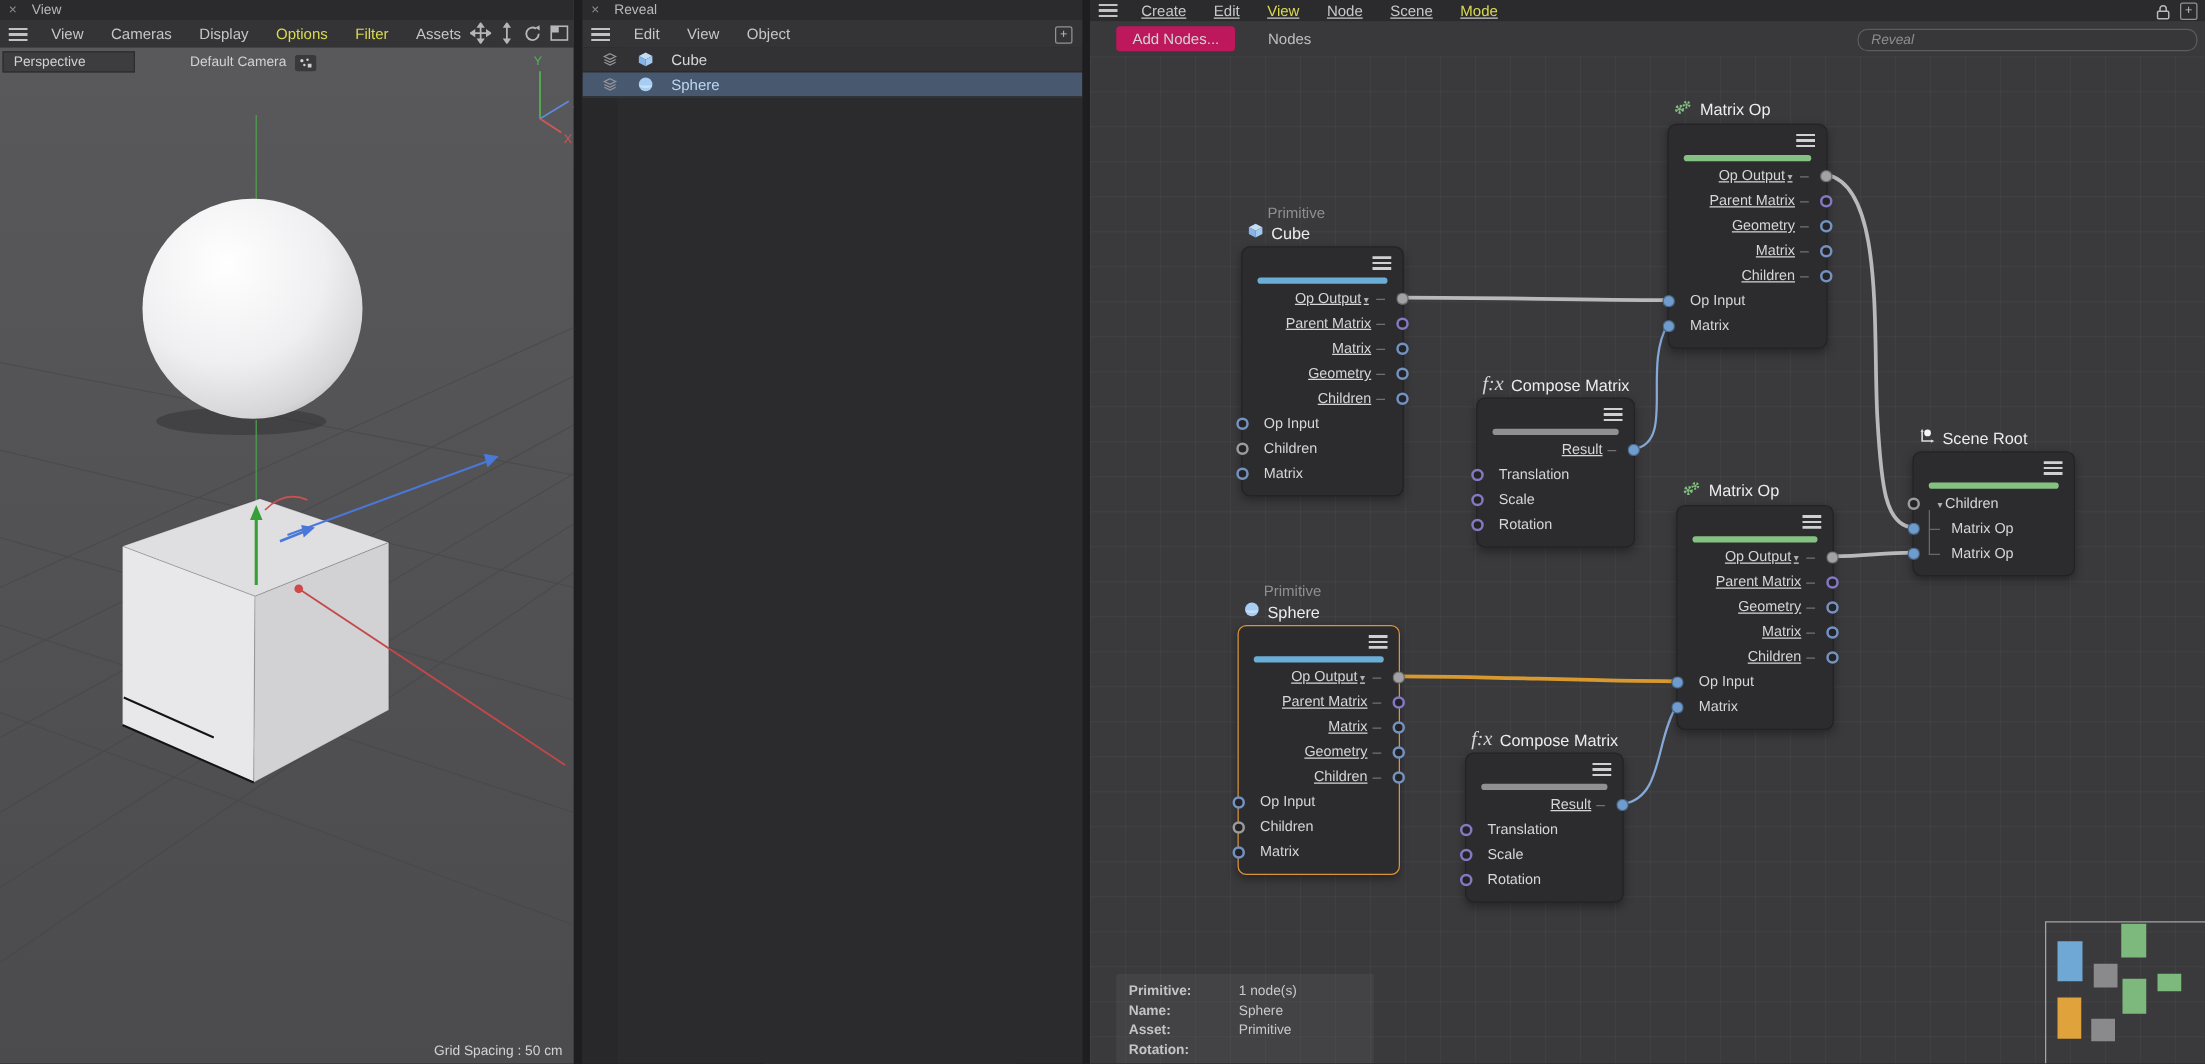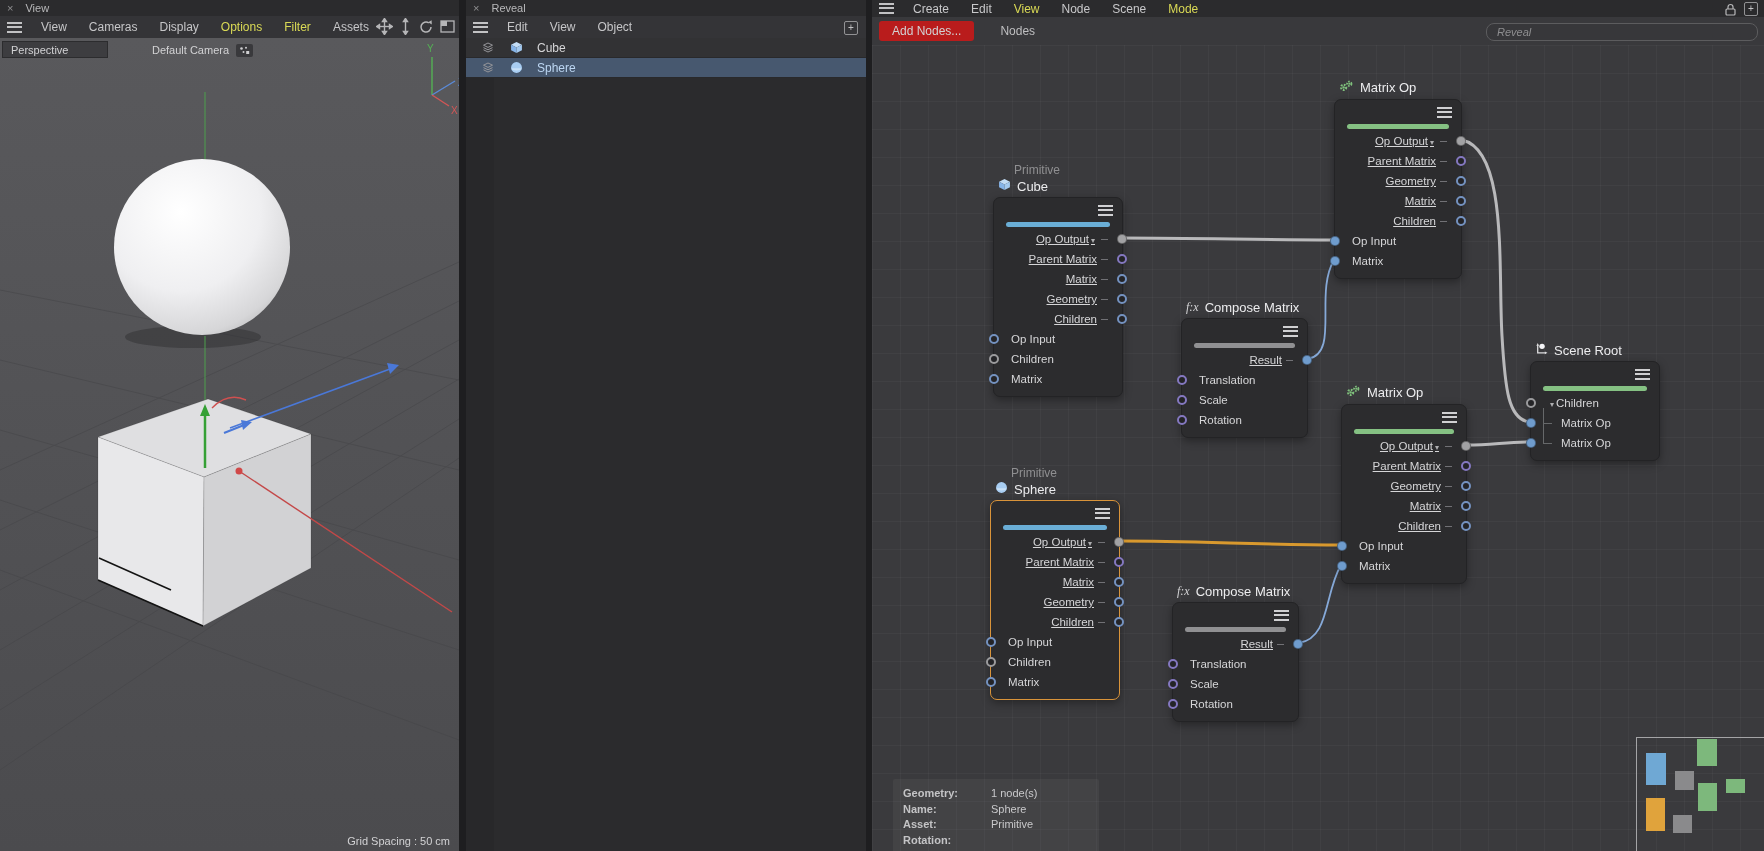--- a/index.html
+++ b/index.html
@@ -43,25 +43,25 @@
   .scene-row.selected{background:#47586f;color:#bcd6f2;}
   .scene-row .stack{margin-left:16px;display:flex;}
   .scene-row .typeicon{margin-left:16px;display:flex;}
   .scene-row .lbl{margin-left:14px;}
   .plusbox{width:12px;height:12px;border:1px solid #929294;border-radius:2px;color:#c2c2c4;
            font-size:10px;line-height:11px;text-align:center;}
 
   
   #ne-bar1{position:absolute;top:0;left:0;right:0;height:17px;background:#2b2b2d;
            display:flex;align-items:center;font-size:12px;}
-  #ne-bar1 nav{display:flex;}
+  #ne-bar1 nav{display:flex;text-decoration:underline;}
   #ne-tools{position:absolute;right:6px;top:2px;display:flex;gap:8px;align-items:center;}
   #ne-bar2{position:absolute;top:17px;left:0;right:0;height:28px;background:#39393c;
            display:flex;align-items:center;}
-  .add-nodes-btn{margin-left:7px;padding:3px 13px;background:#b91c1c;border-radius:3px;
+  .add-nodes-btn{margin-left:21px;padding:3px 13px;background:#be185d;border-radius:3px;
                  font-size:12px;color:#d2d2d4;}
   .nodes-tab{margin-left:26px;font-size:12px;color:#bfbfc1;}
   .reveal-input{position:absolute;right:6px;top:6px;width:250px;height:16px;background:#37373a;
                 border:1px solid #5c5c5e;border-radius:8px;color:#b0b0b2;font-style:italic;
                 font-size:11px;padding:0 10px;font-family:"Liberation Sans",sans-serif;outline:none;}
   .reveal-input::placeholder{color:#8e8e90;}
 
   
   #canvas{position:absolute;top:45px;left:0;right:0;bottom:0;background:#3a3a3d;overflow:hidden;
           background-image:linear-gradient(to right,rgba(255,255,255,.030) 1px,transparent 1px),
@@ -69,21 +69,21 @@
           background-size:28px 28px;}
   #wires{position:absolute;top:0;left:0;}
 
   
   .node{position:absolute;background:#2c2c2e;border:1px solid #232325;border-radius:7px;
         box-shadow:0 3px 8px rgba(0,0,0,.35);box-sizing:border-box;}
   .node.selected{border:1.5px solid #d9943a;}
   .node-cat{position:absolute;top:-35px;left:20px;font-size:12px;color:#8f8f91;}
   .node-title{position:absolute;top:-20px;left:4px;display:flex;align-items:center;gap:6px;
               font-size:13px;color:#ececee;white-space:nowrap;}
-  .fxicon{font-family:"Liberation Serif",serif;font-style:italic;font-size:12px;color:#d4d4d6;}
+  .fxicon{font-family:"Liberation Serif",serif;font-style:italic;font-size:16px;color:#d4d4d6;}
   .node-burger{position:absolute;top:7px;right:9px;width:15px;height:11px;
                background:repeating-linear-gradient(to bottom,#d0d0d2 0 2px,transparent 2px 4.4px);}
   .node-strip{position:absolute;left:12px;right:12px;top:24px;height:5px;border-radius:2.5px;}
   .row{position:absolute;left:0;right:0;height:18px;line-height:18px;font-size:11.5px;color:#d6d6d8;
        white-space:nowrap;}
   .row.out{text-align:right;padding-right:25px;text-decoration:underline;}
   .row.in{padding-left:17px;}
   .row.in.indent{padding-left:30px;}
   .port{position:absolute;top:50%;margin-top:-5px;width:10px;height:10px;border-radius:50%;
         box-sizing:border-box;}
@@ -439,21 +439,21 @@
             <div class="node-burger"></div>
             <div class="node-strip" style="background:#909092"></div>
             <div class="row out" style="top:32px"><span>Result</span><span class="dash"></span><span class="port" style="background:#6f9ccd;border:1px solid rgba(0,0,0,.35);"></span></div>
             <div class="row in" style="top:52px"><span class="port" style="border:2.5px solid #8478c0;background:#242427;"></span><span>Translation</span></div>
             <div class="row in" style="top:72px"><span class="port" style="border:2.5px solid #8478c0;background:#242427;"></span><span>Scale</span></div>
             <div class="row in" style="top:92px"><span class="port" style="border:2.5px solid #8478c0;background:#242427;"></span><span>Rotation</span></div>
           </div>
         </div>
       <div class="info" id="info-box">
           <div class="info-row">
-            <span class="info-label">Geometry:</span>
+            <span class="info-label">Primitive:</span>
             <span>1 node(s)</span>
           </div>
           <div class="info-row">
             <span class="info-label">Name:</span>
             <span>Sphere</span>
           </div>
           <div class="info-row">
             <span class="info-label">Asset:</span>
             <span>Primitive</span>
           </div>

